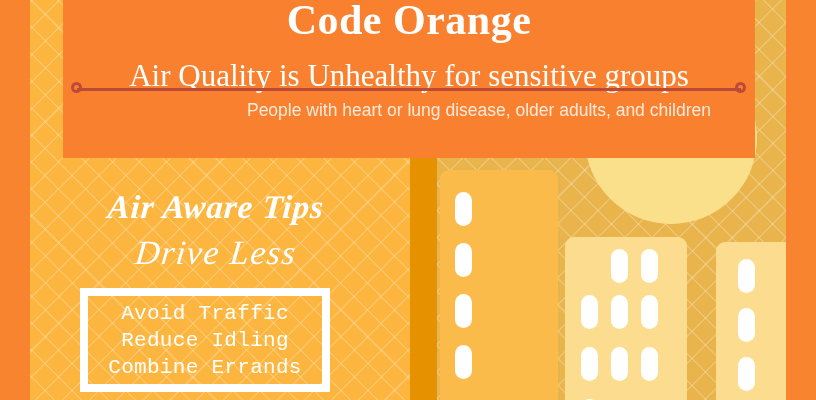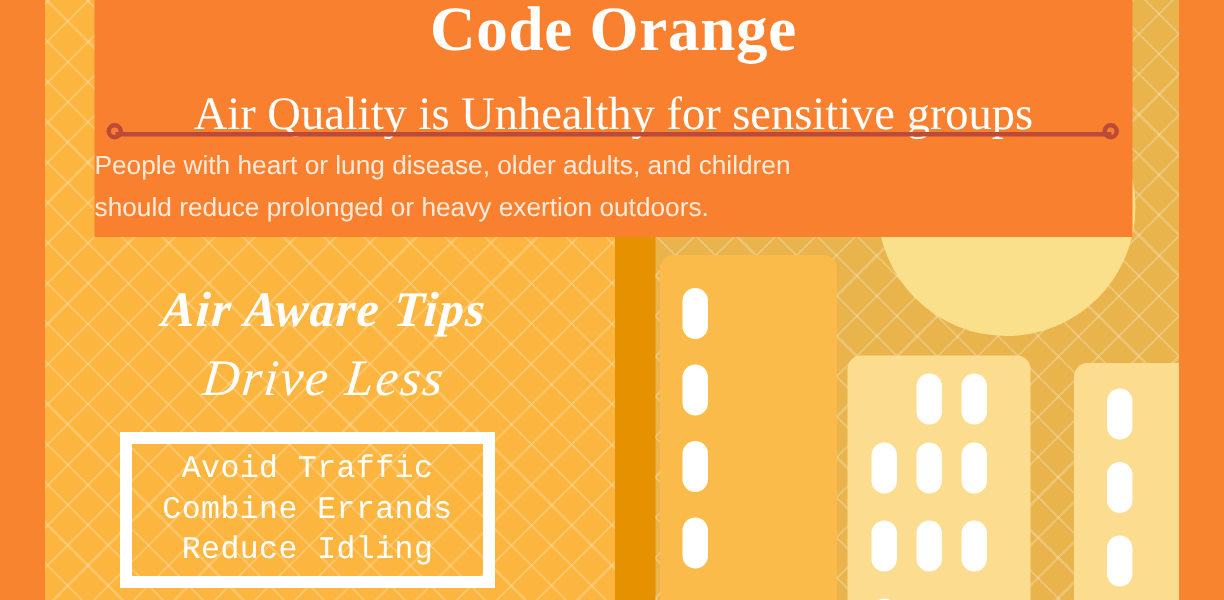--- a/index.html
+++ b/index.html
@@ -161,21 +161,21 @@
 
   .body-text {
     position: absolute;
     left: 0; top: 104px;
     width: 648px;
     margin: 0;
     font-family: "Liberation Sans", sans-serif;
     font-size: 17.5px;
     line-height: 28px;
     color: #FDEADB;
-    text-align: left;
+    text-align: right;
   }
 
   
   .tips-heading {
     position: absolute;
     left: 76px; top: 186px;
     width: 280px;
     text-align: center;
     font-family: "Liberation Serif", serif;
     font-style: italic;
@@ -267,26 +267,25 @@
   <div class="header-panel">
     <h1 class="title">Code Orange</h1>
     <h2 class="subtitle">Air Quality is Unhealthy for sensitive groups</h2>
 
     <div class="rule"></div>
     <div class="rule-dot left"></div>
     <div class="rule-dot right"></div>
 
     <p class="body-text">
       <span>People with heart or lung disease, older adults, and children</span><br>
-      <span>should reduce prolonged or heavy exertion outdoors.</span>
     </p>
   </div>
 
   <div class="tips-heading">Air Aware Tips</div>
   <div class="tips-subheading">Drive Less</div>
 
   <div class="tips-box">
     <div class="tip-line">Avoid Traffic</div>
+    <div class="tip-line">Reduce Idling</div>
     <div class="tip-line">Combine Errands</div>
-    <div class="tip-line">Reduce Idling</div>
   </div>
 
 </div>
 
 </body></html>

